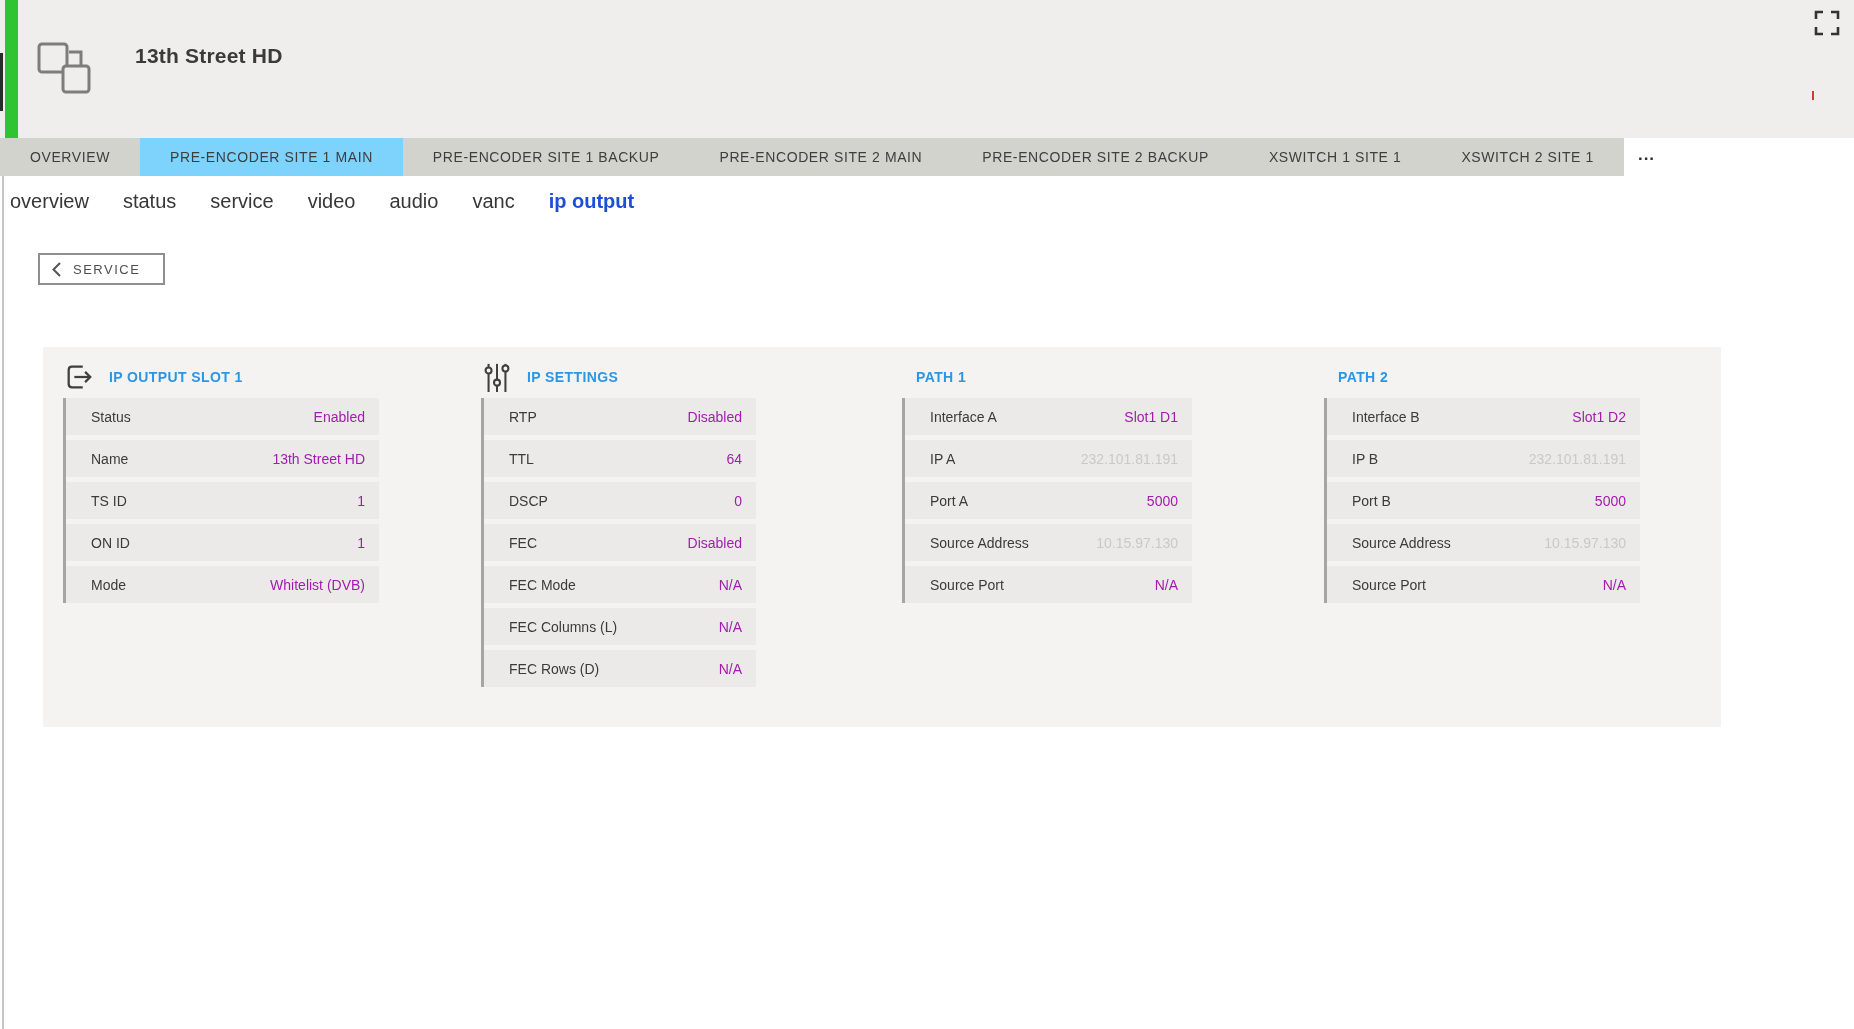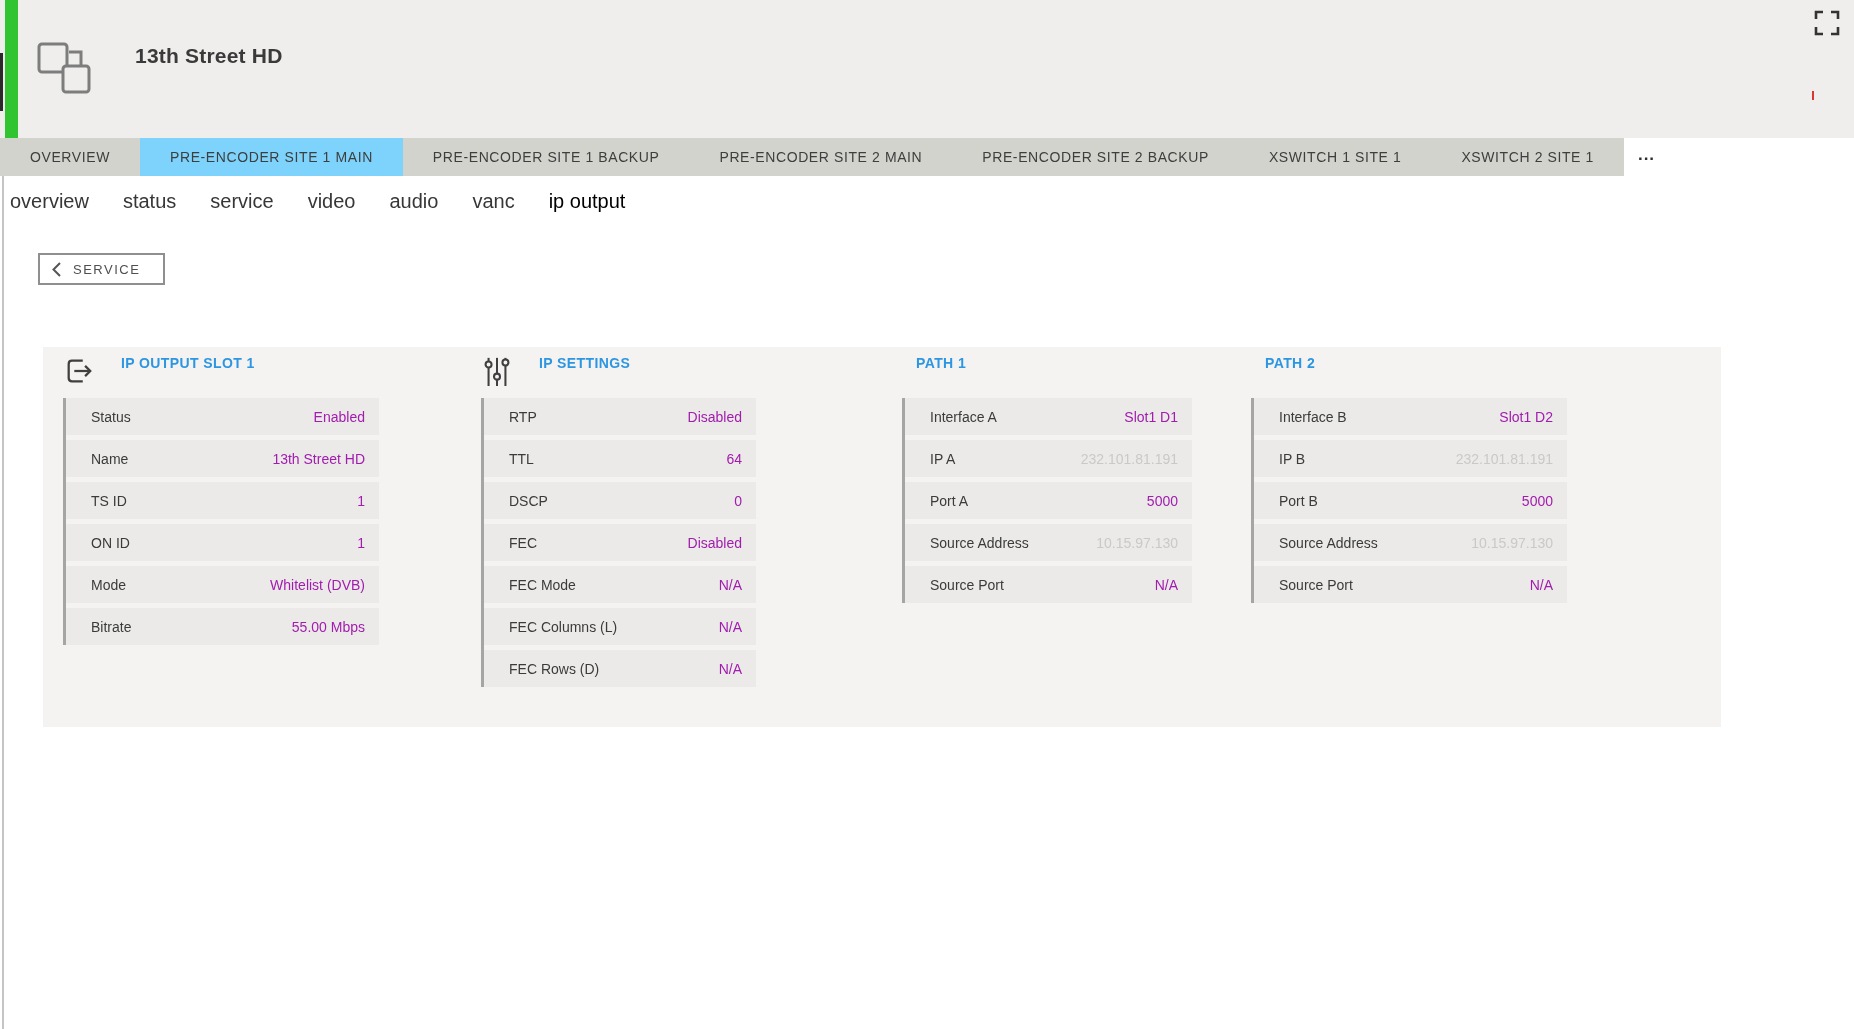--- a/index.html
+++ b/index.html
@@ -20,34 +20,34 @@
   .tabbar { position:absolute; left:0; top:138px; width:1854px; height:38px; display:flex; align-items:stretch; background:#ffffff; }
   .tab {
     background:#d2d3cd; color:#3e3e3e; font-size:14px; letter-spacing:0.6px;
     line-height:38px; padding:0 30px; white-space:nowrap; cursor:pointer;
   }
   .tab.active { background:#7dd3fc; }
   .tab-overflow { background:#ffffff; color:#2f2f2f; font-size:17px; font-weight:bold; line-height:34px; padding:0 14px; cursor:pointer; letter-spacing:1px; }
   
   .subnav { position:absolute; left:10px; top:176px; height:50px; display:flex; align-items:center; gap:34px; }
   .subnav-item { font-size:20px; color:#373737; cursor:pointer; white-space:nowrap; }
-  .subnav-item.active { color:#000000; }
+  .subnav-item.active { color:#1d4ed8;font-weight:bold; }
   
   .back-btn {
     position:absolute; left:38px; top:253px; height:32px; min-width:127px;
     background:#ffffff; border:2px solid #8f8f8f; display:flex; align-items:center;
     gap:12px; padding:0 16px 0 12px; cursor:pointer;
     font-family:"Liberation Sans", sans-serif; font-size:13px; letter-spacing:1.5px; color:#4f4f4f;
   }
   
   .panel { position:absolute; left:43px; top:347px; width:1678px; height:380px; background:#f4f3f1; }
   .card { position:absolute; top:8px; width:316px; }
   .card.c1 { left:20px; }  .card.c2 { left:397px;padding-left:41px; }
-  .card.c3 { left:833px;padding-left:26px; } .card.c4 { left:1208px; }
-  .card-head { height:43px; display:flex; align-items:flex-start; gap:26px; }
+  .card.c3 { left:833px;padding-left:26px; } .card.c4 { left:1281px; }
+  .card-head { height:43px; display:flex; align-items:center; gap:14px; }
   .card.c3 .card-head, .card.c4 .card-head { padding-left:14px; }
   .card-title { font-size:14px; font-weight:600; color:#2d96e2; letter-spacing:0.4px; white-space:nowrap; }
   .card-icon { width:32px; height:32px; display:flex; align-items:center; justify-content:center; }
   .card-table { border-left:3px solid #a5a5a3; }
   .frow {
     height:37px; margin-bottom:5px; background:#ebeae8;
     display:flex; align-items:center; justify-content:space-between;
     padding:0 14px 0 25px; font-size:14px;
   }
   .frow .lbl { color:#3b3b3b; white-space:nowrap; }
@@ -141,24 +141,20 @@
           <span class="val">1</span>
         </div>
       <div class="frow">
           <span class="lbl">ON ID</span>
           <span class="val">1</span>
         </div>
       <div class="frow">
           <span class="lbl">Mode</span>
           <span class="val">Whitelist (DVB)</span>
         </div>
-      <div class="frow">
-          <span class="lbl">Bitrate</span>
-          <span class="val">55.00 Mbps</span>
-        </div>
     </div>
   </div>
 
   <div class="card c2">
     <div class="card-head">
       <span class="card-icon">
         <svg width="28" height="30" viewBox="0 0 28 32" fill="none" stroke="#3f3f3f" stroke-width="2.2">
           <path d="M5 2 V32"></path>
             <path d="M14 2 V32"></path>
             <path d="M23 2 V32"></path>

